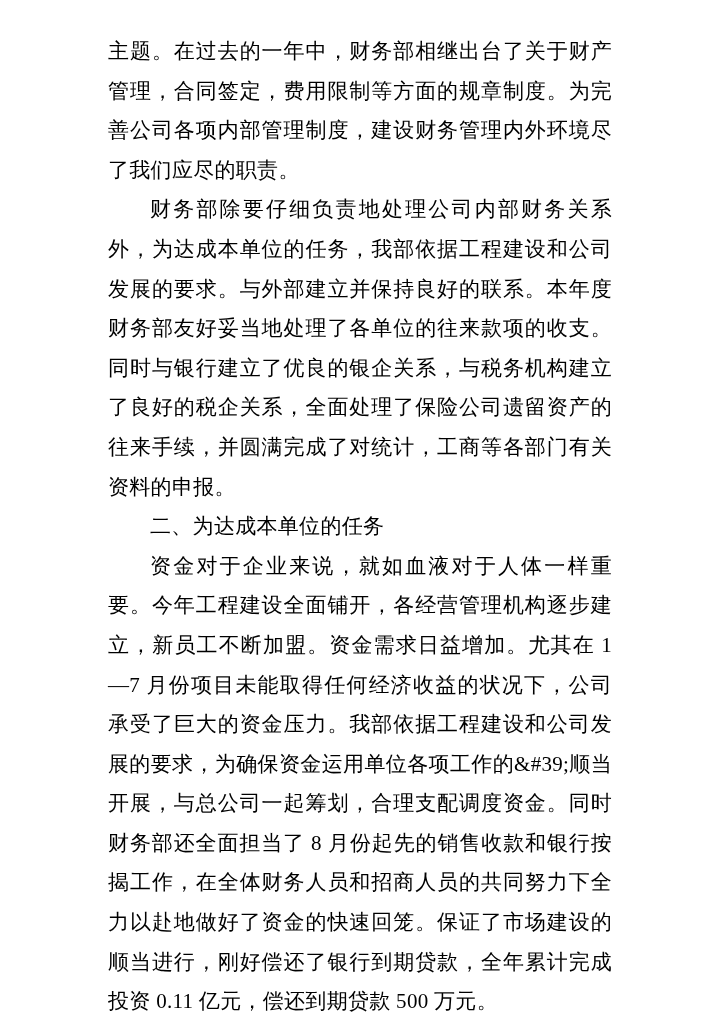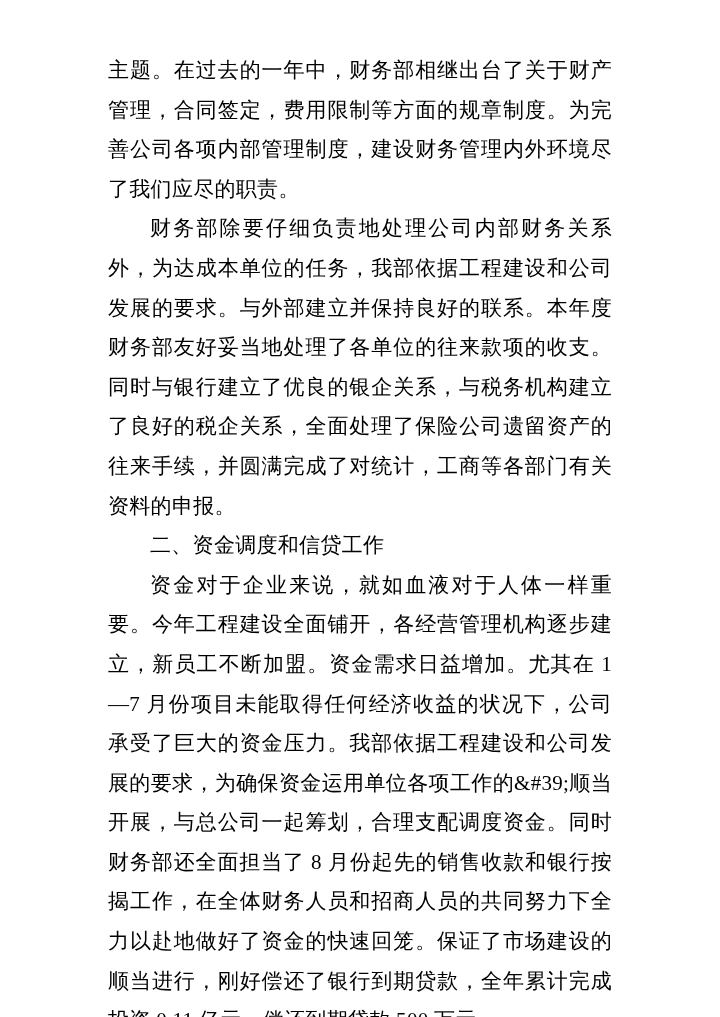--- a/index.html
+++ b/index.html
@@ -10,21 +10,21 @@
     width: 720px;
     height: 1017px;
     background: #ffffff;
     overflow: hidden;
   }
   .doc-page {
     box-sizing: border-box;
     width: 720px;
     height: 990px;
     background: #ffffff;
-    padding: 51px 108px 0 108px;
+    padding: 32px 108px 0 108px;
   }
   .doc-content {
     width: 504px;
     color: #000000;
     font-family: "Liberation Serif", "DejaVu Serif", serif;
     font-size: 21px;
     line-height: 39.6px;
   }
   .para {
     margin: 0;
@@ -36,16 +36,16 @@
     text-indent: 2em;
   }
 </style>
 </head>
 <body>
 
 <div class="doc-page">
   <div class="doc-content">
     <p class="para">主题。在过去的一年中，财务部相继出台了关于财产管理，合同签定，费用限制等方面的规章制度。为完善公司各项内部管理制度，建设财务管理内外环境尽了我们应尽的职责。</p>
     <p class="para indent">财务部除要仔细负责地处理公司内部财务关系外，为达成本单位的任务，我部依据工程建设和公司发展的要求。与外部建立并保持良好的联系。本年度财务部友好妥当地处理了各单位的往来款项的收支。同时与银行建立了优良的银企关系，与税务机构建立了良好的税企关系，全面处理了保险公司遗留资产的往来手续，并圆满完成了对统计，工商等各部门有关资料的申报。</p>
-    <p class="para indent">二、资金调度和信贷工作</p>
+    <p class="para indent">二、为达成本单位的任务</p>
     <p class="para indent">资金对于企业来说，就如血液对于人体一样重要。今年工程建设全面铺开，各经营管理机构逐步建立，新员工不断加盟。资金需求日益增加。尤其在 1—7 月份项目未能取得任何经济收益的状况下，公司承受了巨大的资金压力。我部依据工程建设和公司发展的要求，为确保资金运用单位各项工作的&amp;#39;顺当开展，与总公司一起筹划，合理支配调度资金。同时财务部还全面担当了 8 月份起先的销售收款和银行按揭工作，在全体财务人员和招商人员的共同努力下全力以赴地做好了资金的快速回笼。保证了市场建设的顺当进行，刚好偿还了银行到期贷款，全年累计完成投资 0.11 亿元，偿还到期贷款 500 万元。</p>
   </div>
 </div>
 
 </body></html>

